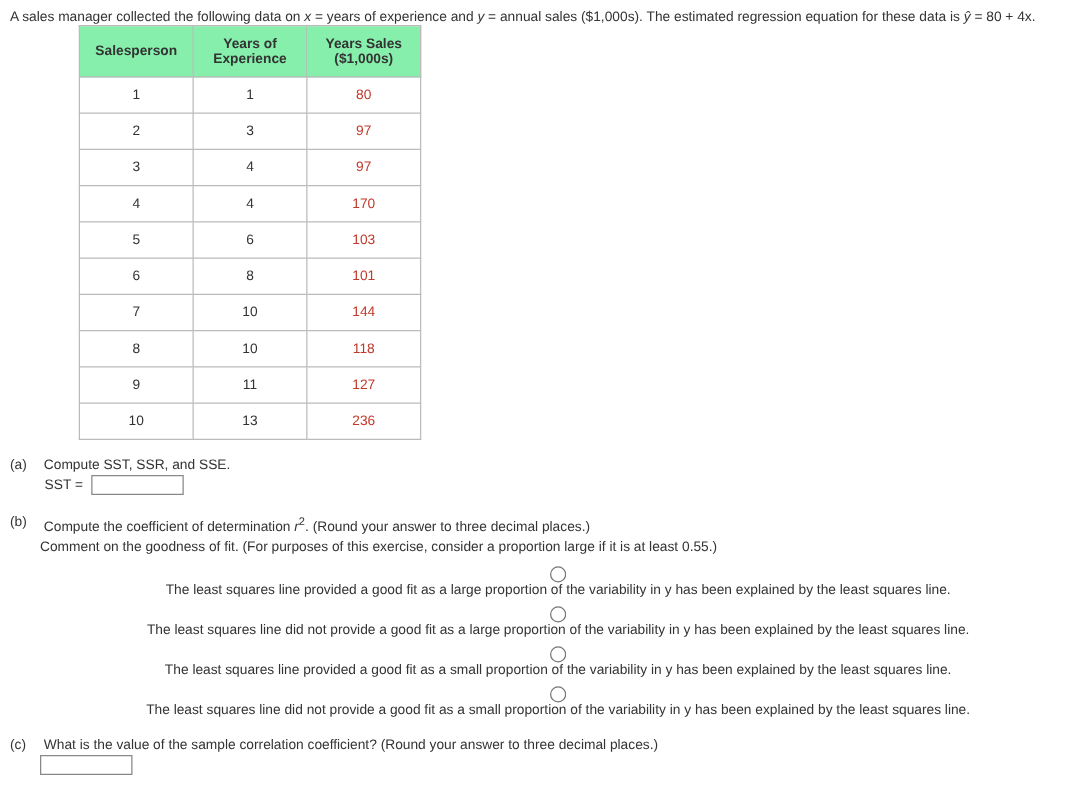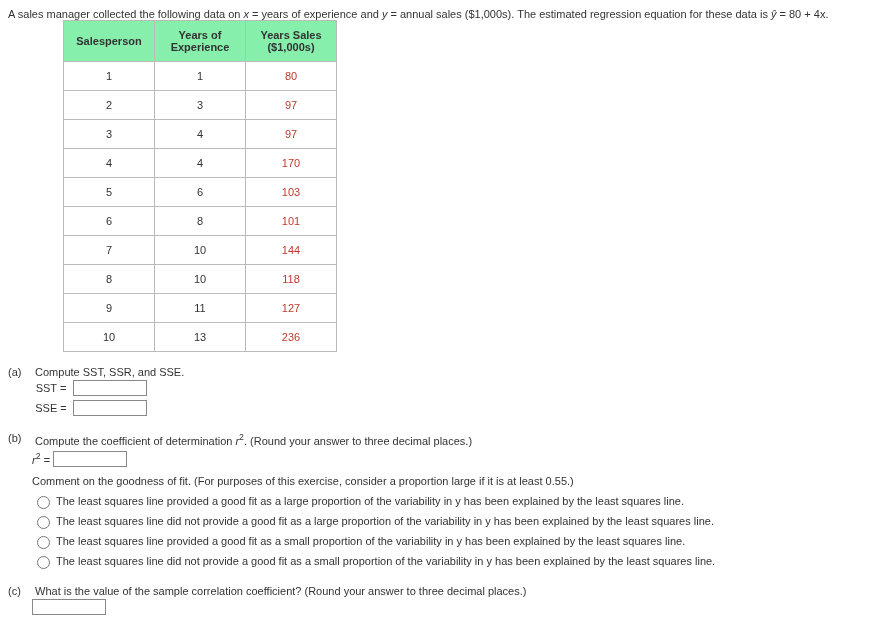--- a/index.html
+++ b/index.html
@@ -55,20 +55,21 @@
       height: 14px;
       border: 1px solid #888;
       font-size: 11px;
       padding: 0 2px;
     }
     .option-row {
       margin-left: 24px;
       padding: 2px 0;
       display: flex;
       align-items: center;
+      flex-direction: column;
     }
     .option-row input[type="radio"] {
       margin-right: 6px;
     }
     .sub-text {
       margin-left: 24px;
       padding: 4px 0;
     }
     sup { font-size: 0.8em; }
   </style>
@@ -147,35 +148,27 @@
     </tbody>
 </table>
 
 <div class="part">
   <span class="part-label">(a)</span>
   <span>Compute SST, SSR, and SSE.</span>
   <div class="eq-row">
     <span class="eq-label">SST =</span>
     <input type="text" class="text-short" style="">
   </div>
-  <div class="eq-row">
-    <span class="eq-label">SSE =</span>
-    <input type="text" class="text-short" style="">
-  </div>
 </div>
 
 <div class="part">
   <span class="part-label">(b)</span>
   <span>
     <span>Compute the coefficient of determination </span><i>r</i><sup>2</sup><span>. (Round your answer to three decimal places.)</span>
   </span>
-  <div class="sub-text">
-    <i>r</i><sup>2</sup><span> =</span>
-    <input type="text" class="text-short" style="">
-  </div>
   <div class="sub-text">Comment on the goodness of fit. (For purposes of this exercise, consider a proportion large if it is at least 0.55.)</div>
   <div id="options-container">
       <div class="option-row">
         <input type="radio" name="fit" style="">
         <span>The least squares line provided a good fit as a large proportion of the variability in y has been explained by the least squares line.</span>
       </div>
       <div class="option-row">
         <input type="radio" name="fit" style="">
         <span>The least squares line did not provide a good fit as a large proportion of the variability in y has been explained by the least squares line.</span>
       </div>

